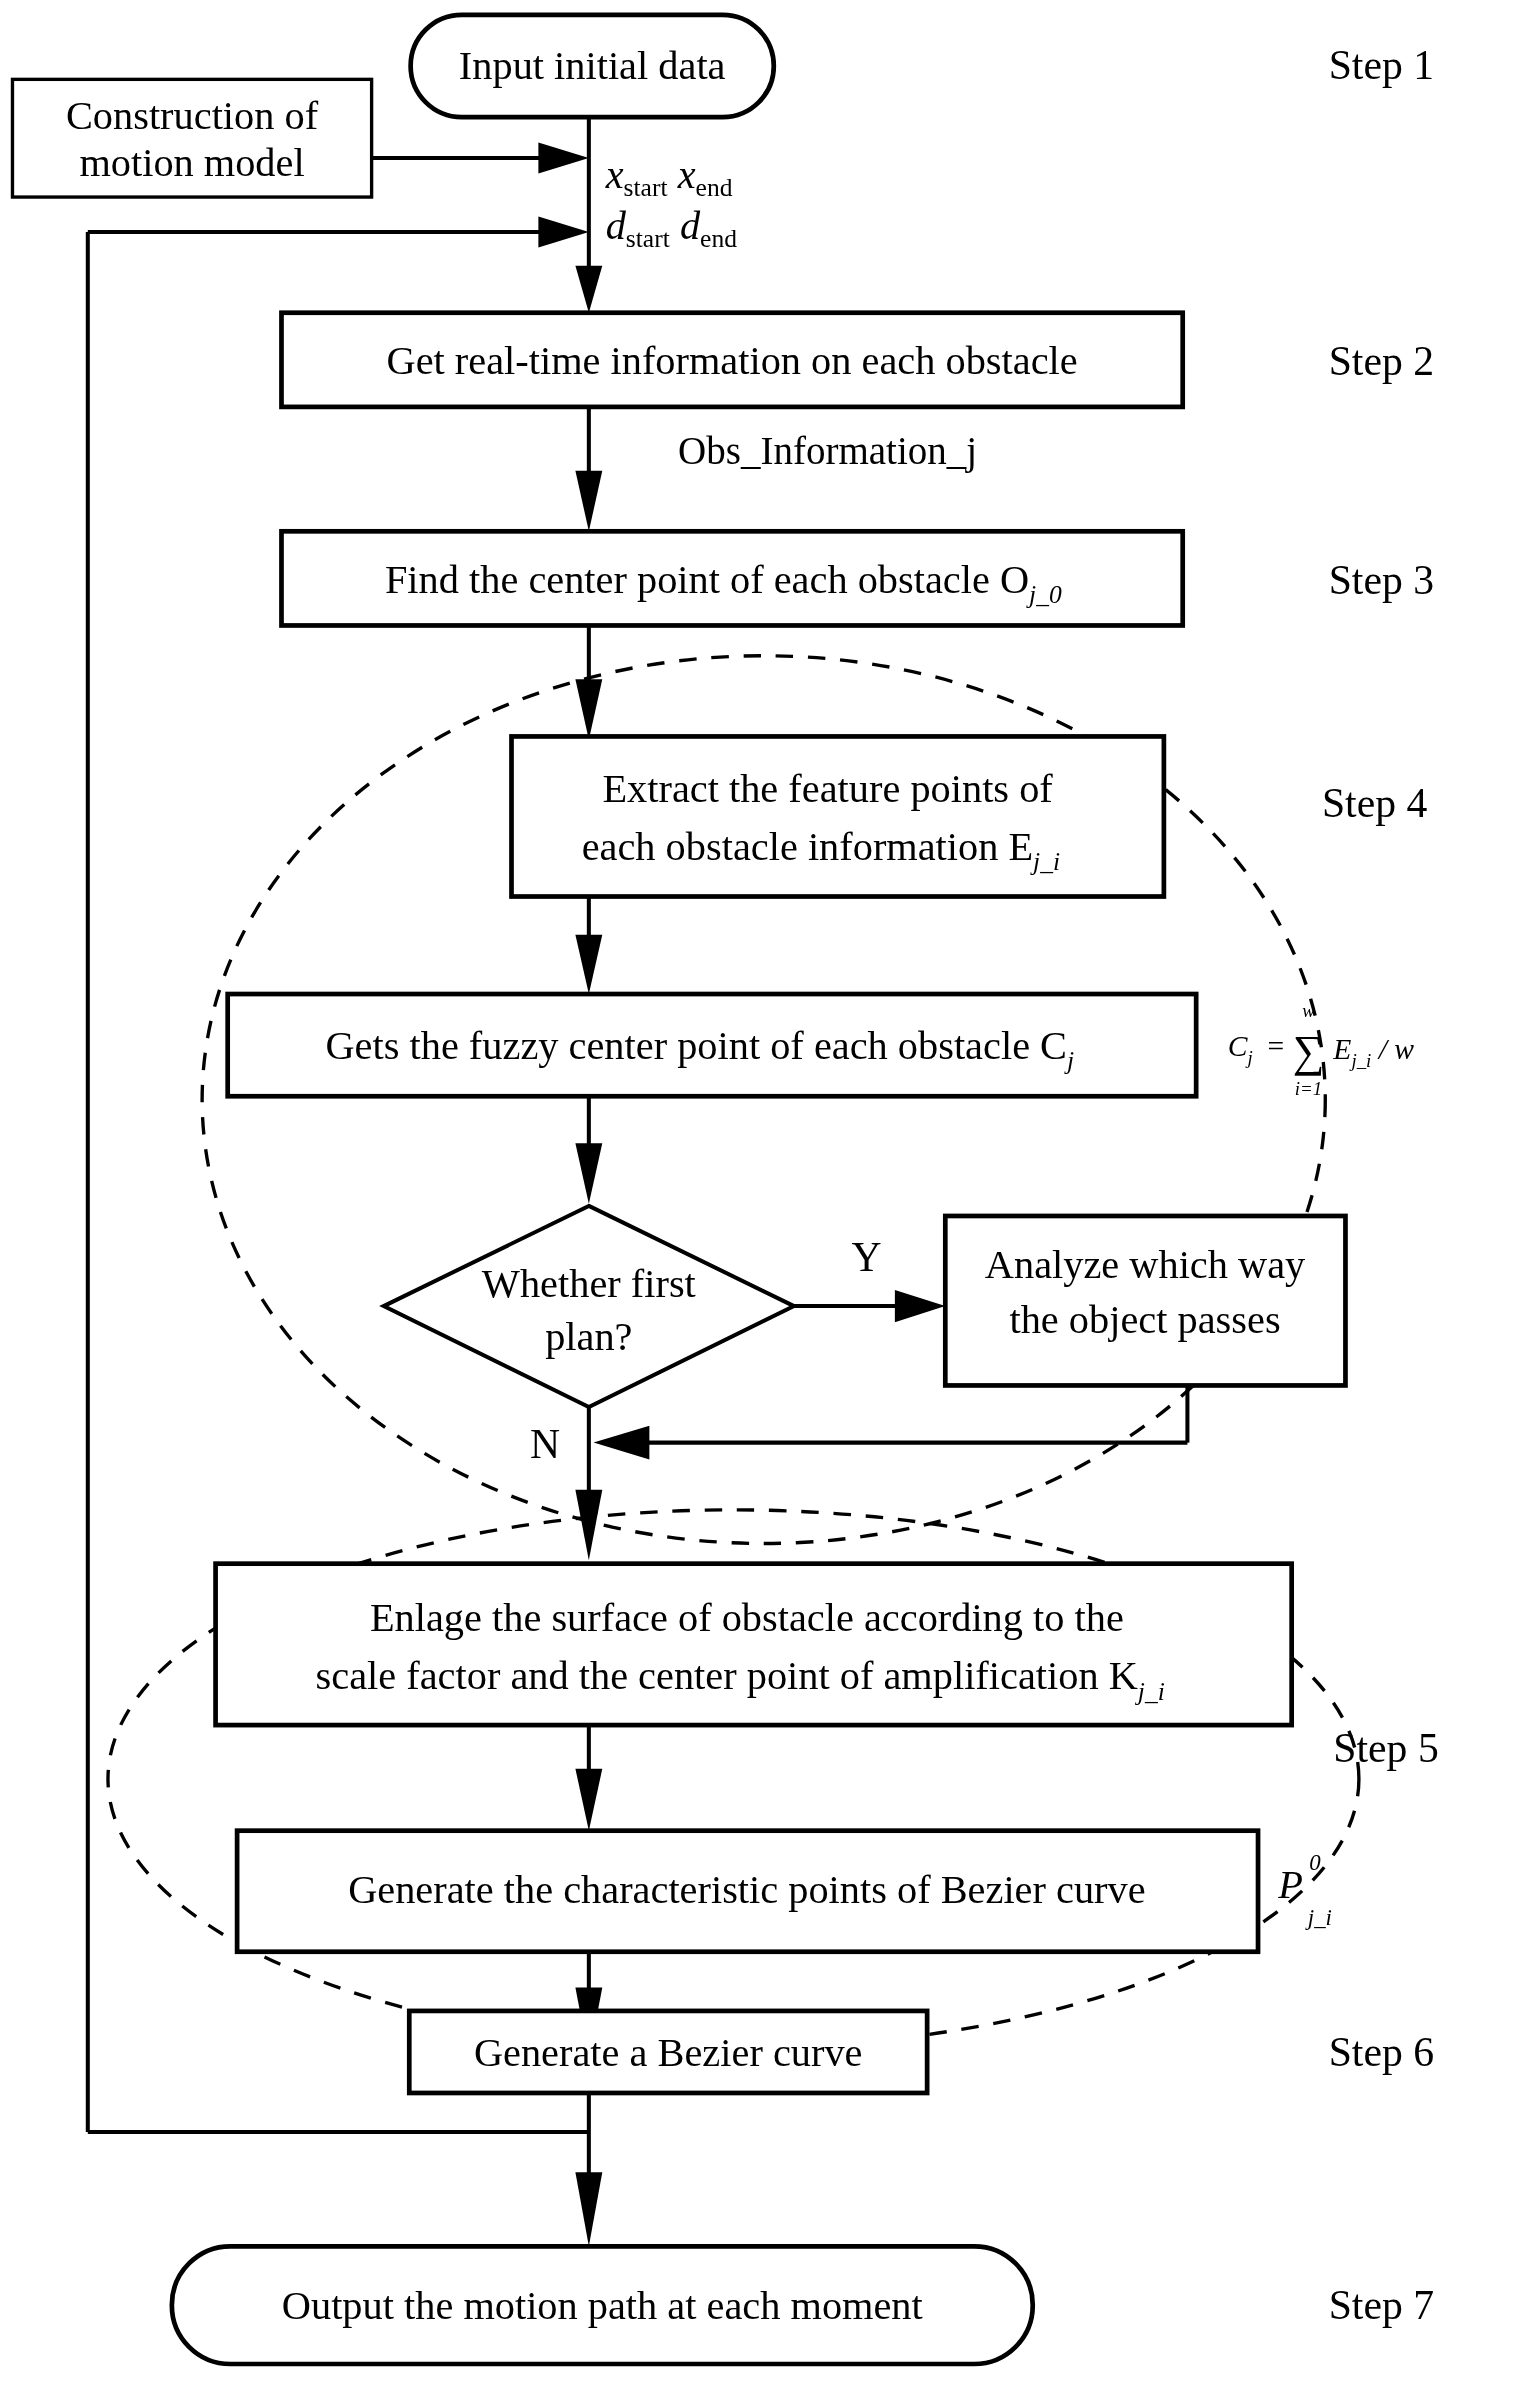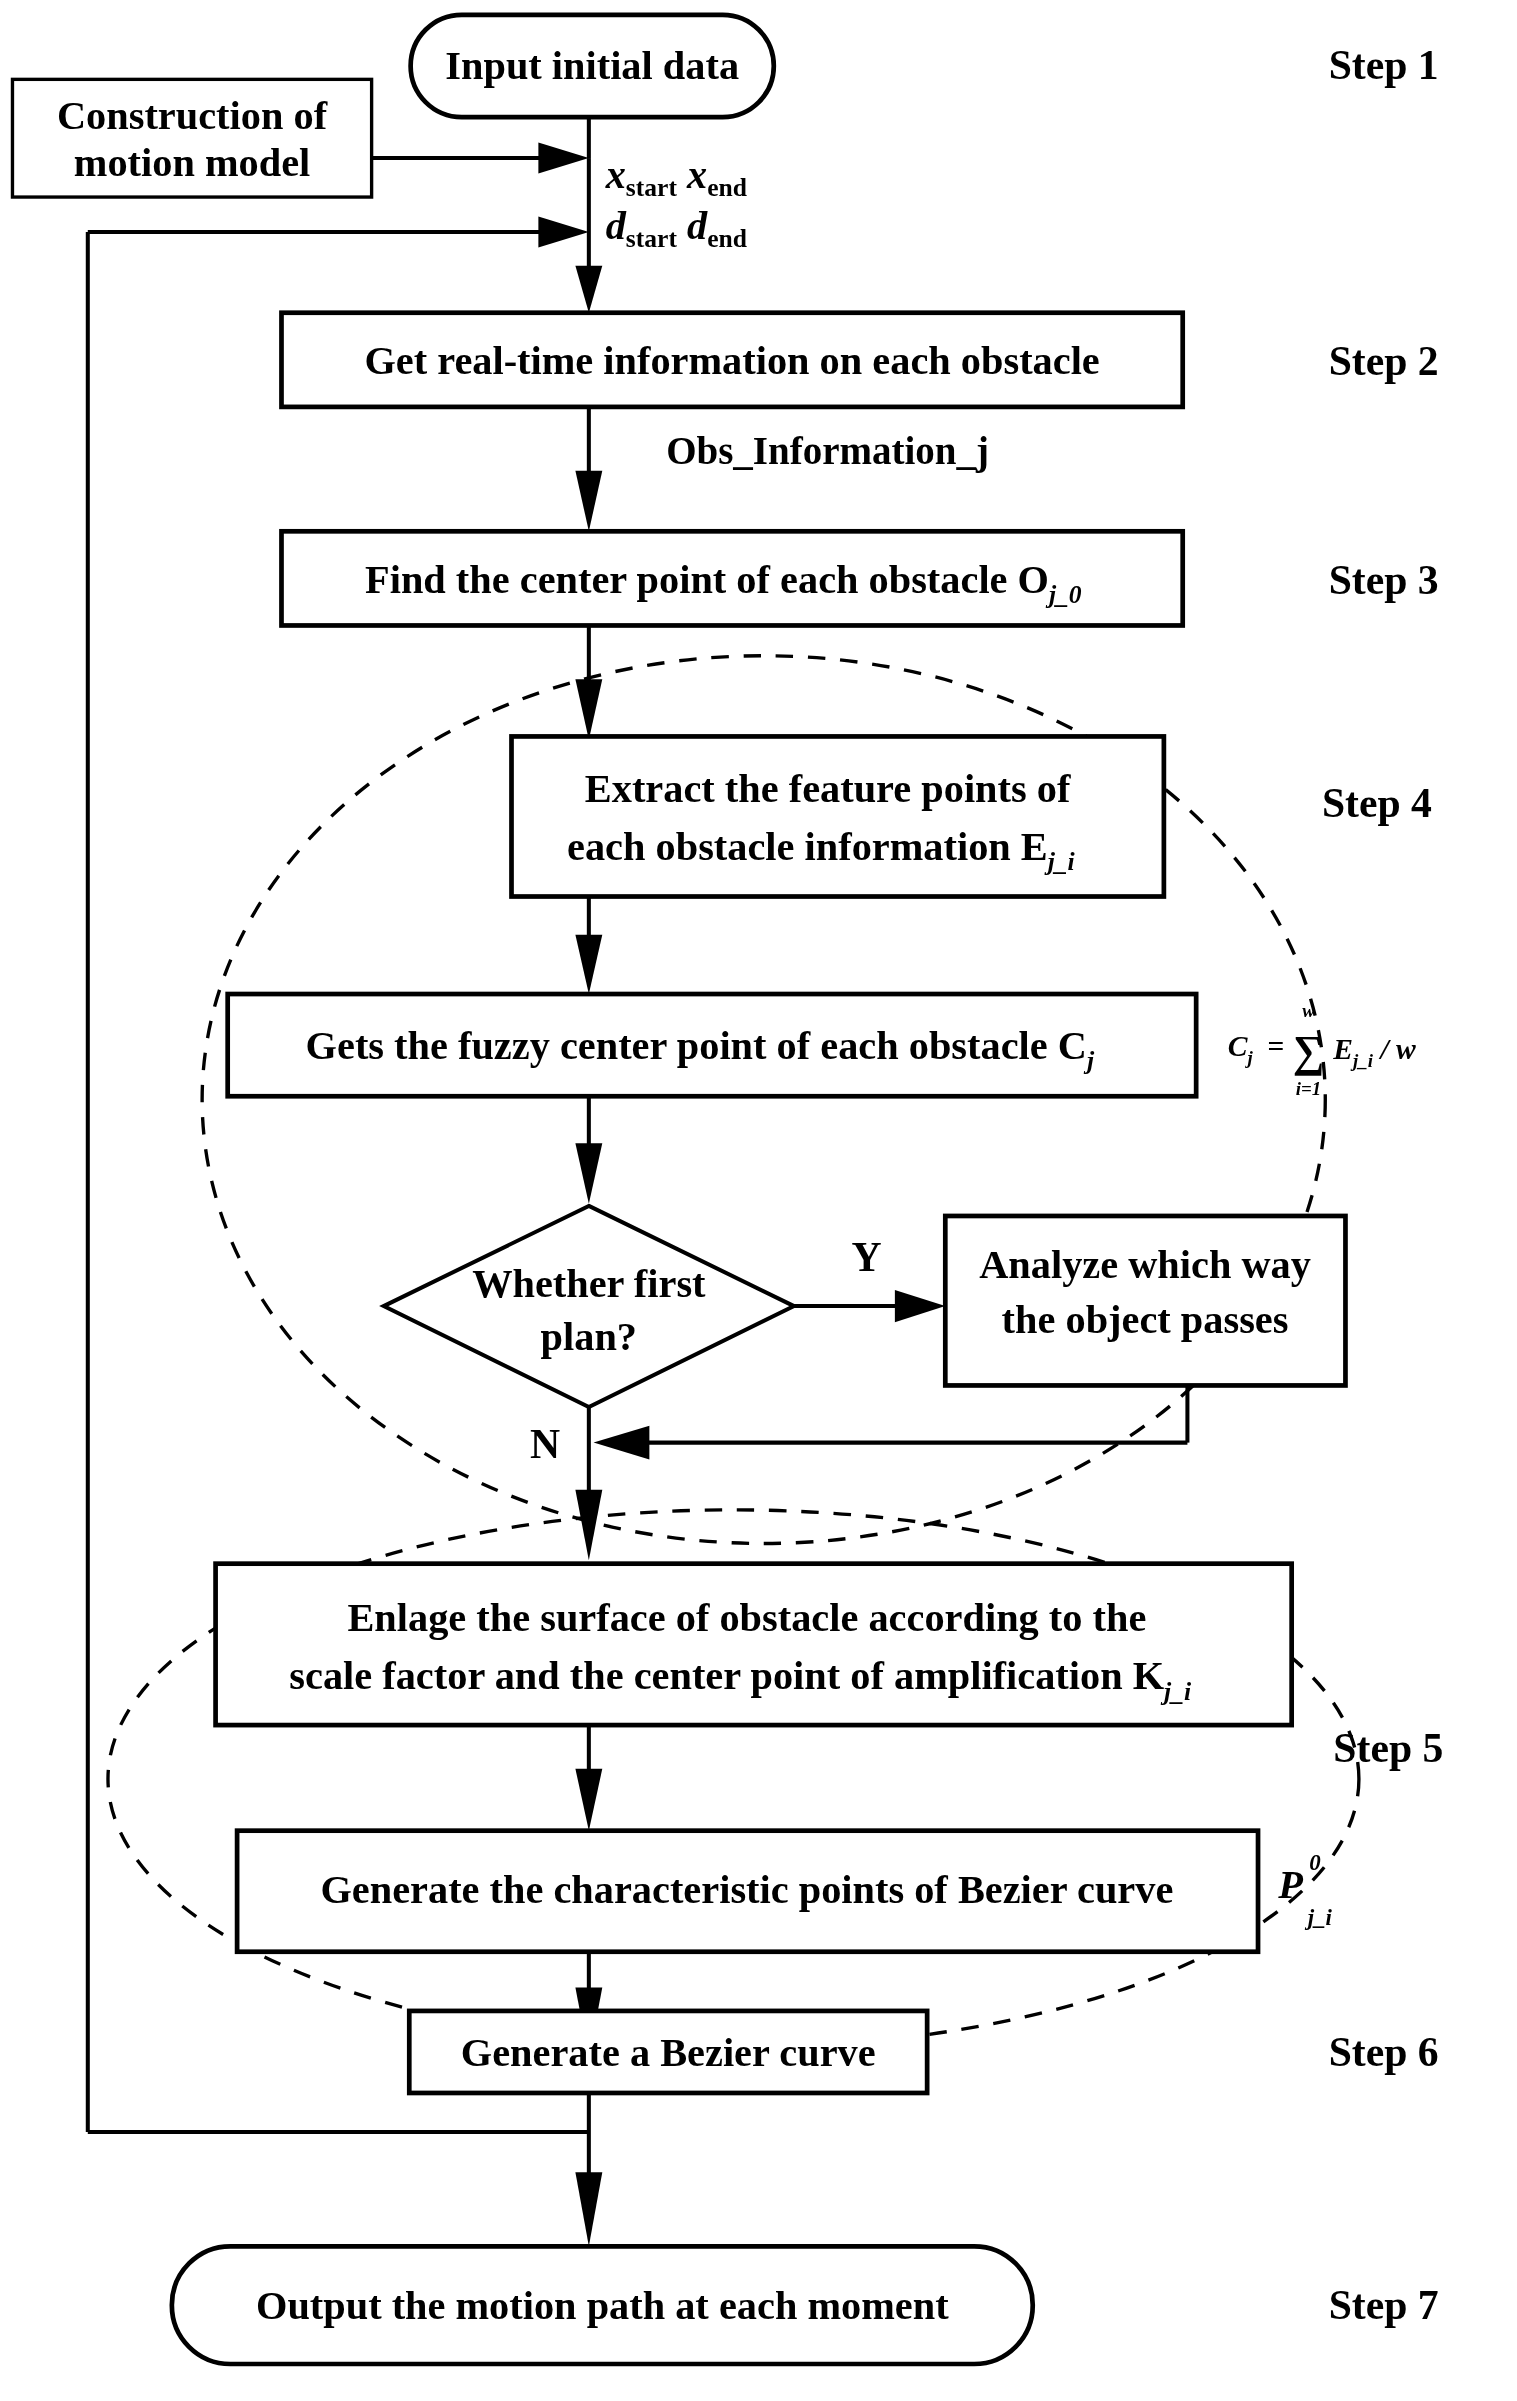--- a/index.html
+++ b/index.html
@@ -7,21 +7,20 @@
     padding: 0;
     background: #ffffff;
   }
   #stage {
     position: relative;
     width: 1518px;
     height: 2401px;
     background: #ffffff;
     font-family: "Liberation Serif", "DejaVu Serif", serif;
     overflow: hidden;
-    font-weight: bold;
   }
   svg.flow {
     position: absolute;
     left: 0;
     top: 0;
     width: 1518px;
     height: 2401px;
   }
   .node-box {
     fill: #ffffff;

